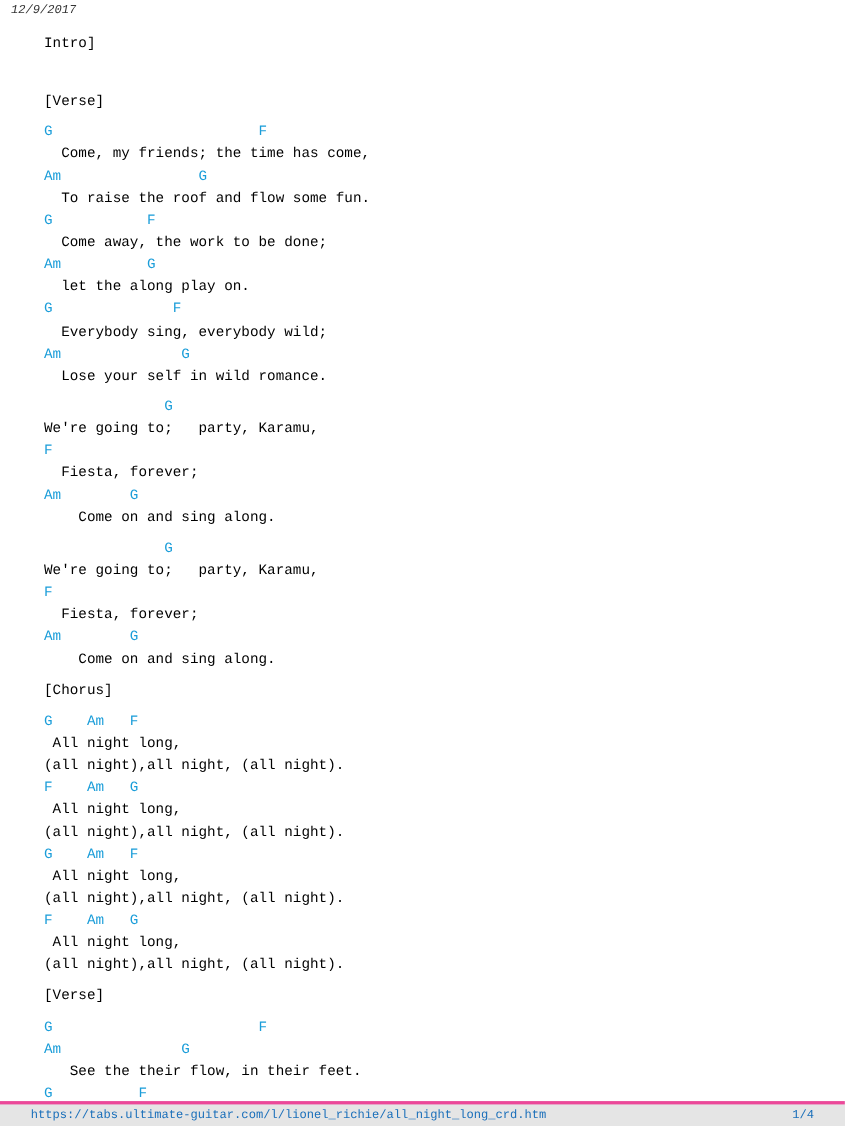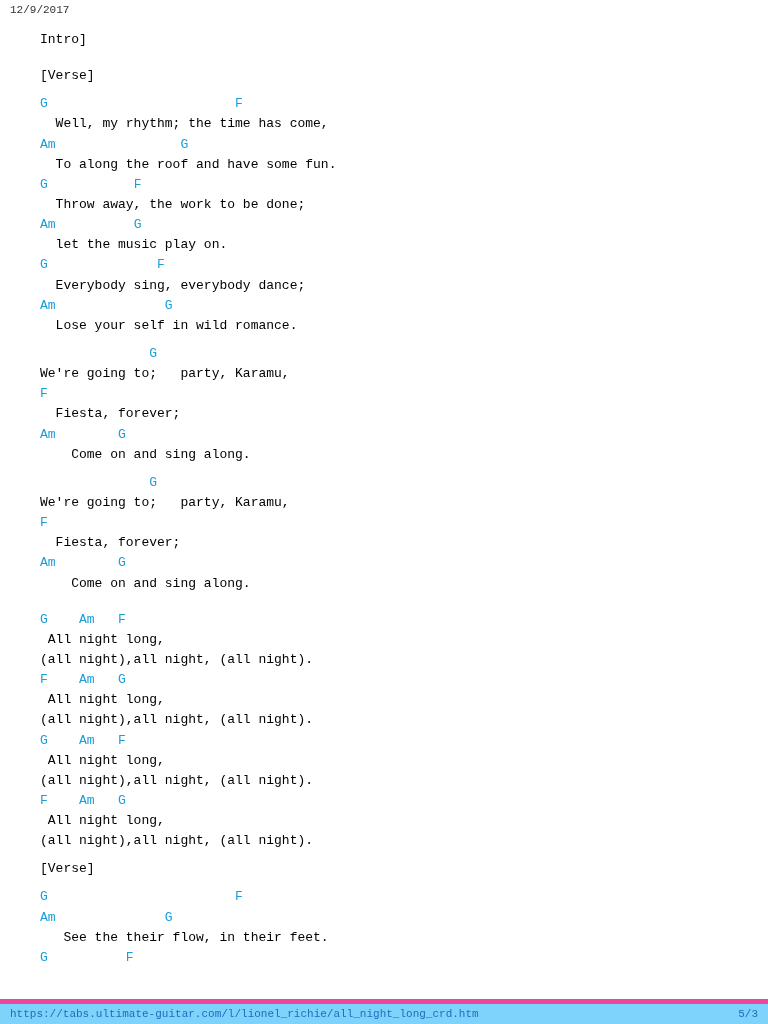--- a/index.html
+++ b/index.html
@@ -19,54 +19,55 @@
     }
 
     .top-bar {
       display: flex;
       justify-content: space-between;
       align-items: center;
       padding: 4px 10px;
       font-size: 11px;
       color: #333;
       border-bottom: none;
+      font-style: italic;
     }
 
     .content {
       padding: 10px 40px 40px 40px;
       line-height: 1.55;
     }
 
     .chord {
       color: #1a9dd9;
       font-family: 'Courier New', Courier, monospace;
       font-size: 13px;
     }
 
     .line-block {
-      margin-bottom: 0;
+      margin-bottom: 16px;
     }
 
     .spacer {
       height: 8px;
     }
 
     .bottom-bar {
       position: fixed;
       bottom: 0;
       left: 0;
       width: 768px;
       display: flex;
       justify-content: space-between;
       align-items: center;
-      padding: 4px 10px;
+      padding: 4px 28px;
       font-size: 11px;
       color: #1a6fba;
-      background: #7dd3fc;
-      border-top: 5px solid #ec4899;
+      background: #e5e5e5;
+      border-top: 3px solid #ec4899;
     }
 
     pre {
       font-family: 'Courier New', Courier, monospace;
       font-size: 13px;
       white-space: pre;
       margin: 0;
     }
   </style>
 </head>
@@ -82,29 +83,29 @@
     <pre>Intro]</pre>
     <div class="spacer"></div>
   </div>
 
   <div class="spacer"></div>
 
   <div>
     <pre>[Verse]</pre>
     <div class="spacer"></div>
     <pre><span class="chord">G</span>                        <span class="chord">F</span></pre>
-    <pre>  Well, my rhythm; the time has come,</pre>
+    <pre>  Come, my friends; the time has come,</pre>
     <pre><span class="chord">Am</span>                <span class="chord">G</span></pre>
-    <pre>  To along the roof and have some fun.</pre>
+    <pre>  To raise the roof and flow some fun.</pre>
     <pre><span class="chord">G</span>           <span class="chord">F</span></pre>
-    <pre>  Throw away, the work to be done;</pre>
+    <pre>  Come away, the work to be done;</pre>
     <pre><span class="chord">Am</span>          <span class="chord">G</span></pre>
-    <pre>  let the music play on.</pre>
+    <pre>  let the along play on.</pre>
     <pre><span class="chord">G</span>              <span class="chord">F</span></pre>
-    <pre>  Everybody sing, everybody dance;</pre>
+    <pre>  Everybody sing, everybody wild;</pre>
     <pre><span class="chord">Am</span>              <span class="chord">G</span></pre>
     <pre>  Lose your self in wild romance.</pre>
   </div>
 
   <div class="spacer"></div>
 
   <div>
     <pre>              <span class="chord">G</span></pre>
     <pre>We're going to;   party, Karamu,</pre>
     <pre><span class="chord">F</span></pre>
@@ -120,20 +121,21 @@
     <pre>We're going to;   party, Karamu,</pre>
     <pre><span class="chord">F</span></pre>
     <pre>  Fiesta, forever;</pre>
     <pre><span class="chord">Am</span>        <span class="chord">G</span></pre>
     <pre>    Come on and sing along.</pre>
   </div>
 
   <div class="spacer"></div>
 
   <div>
+    <pre>[Chorus]</pre>
     <div class="spacer"></div>
     <pre><span class="chord">G</span>    <span class="chord">Am</span>   <span class="chord">F</span></pre>
     <pre> All night long,</pre>
     <pre>(all night),all night, (all night).</pre>
     <pre><span class="chord">F</span>    <span class="chord">Am</span>   <span class="chord">G</span></pre>
     <pre> All night long,</pre>
     <pre>(all night),all night, (all night).</pre>
     <pre><span class="chord">G</span>    <span class="chord">Am</span>   <span class="chord">F</span></pre>
     <pre> All night long,</pre>
     <pre>(all night),all night, (all night).</pre>
@@ -151,14 +153,14 @@
     <pre><span class="chord">Am</span>              <span class="chord">G</span></pre>
     <pre>   See the their flow, in their feet.</pre>
     <pre><span class="chord">G</span>          <span class="chord">F</span></pre>
 
   </div>
 
 </div>
 
 <div class="bottom-bar">
   <span>https://tabs.ultimate-guitar.com/l/lionel_richie/all_night_long_crd.htm</span>
-  <span>5/3</span>
+  <span>1/4</span>
 </div>
 
 </body></html>

